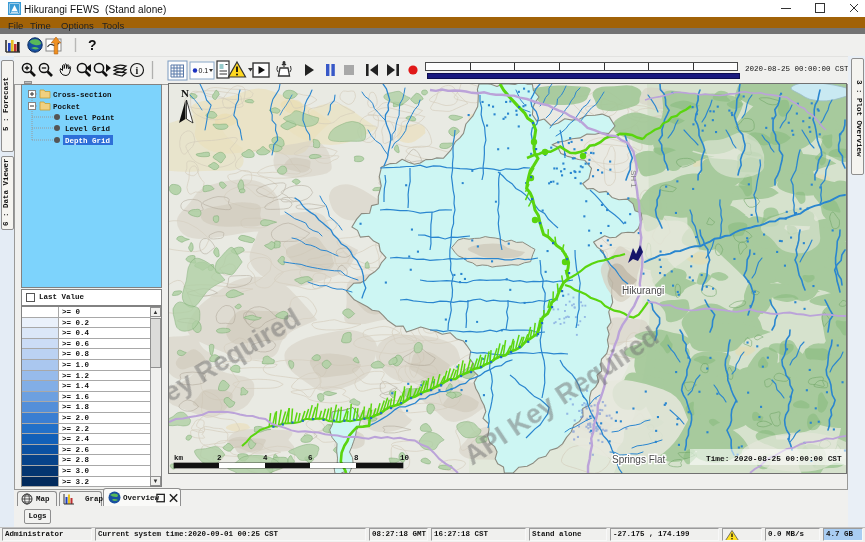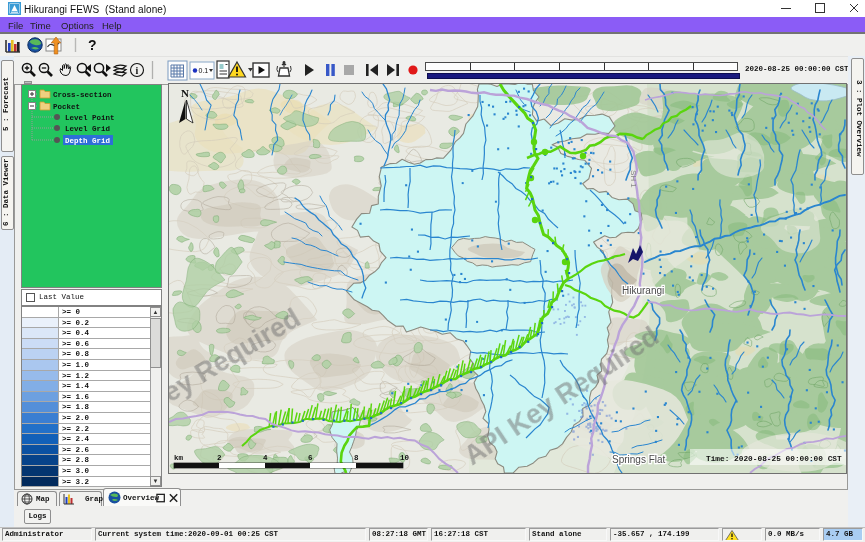--- a/index.html
+++ b/index.html
@@ -1,59 +1,59 @@
 <!DOCTYPE html>
 <html><head><meta charset="utf-8">
 <style>
 *{margin:0;padding:0;box-sizing:border-box}
 html,body{width:865px;height:542px;overflow:hidden;background:#f0f0ee;font-family:"Liberation Sans",sans-serif}
 #win{position:absolute;left:0;top:0;width:865px;height:542px;border-left:1px solid #86b7e8;border-right:1px solid #86b7e8;border-bottom:1px solid #86b7e8}
 .abs{position:absolute}
-.mono{font-family:"Liberation Mono",monospace;font-weight:normal}
+.mono{font-family:"Liberation Mono",monospace;font-weight:bold}
 
 #title{left:0;top:0;width:865px;height:17px;background:#fff;z-index:2}
 #title .txt{left:24px;top:3.5px;font-size:10px;color:#111;letter-spacing:.1px}
 
-#menu{left:0;top:17px;width:865px;height:17px;background:#8b5cf6;border-bottom:2px solid #737373}
+#menu{left:0;top:17px;width:865px;height:17px;background:#a16207;border-bottom:6px solid #737373}
 #menu span{position:absolute;top:3px;font-size:9.5px;color:#222}
 
 #tb1{left:0;top:34px;width:865px;height:22px;background:#f0f0ee}
 
 #row2{left:14px;top:56px;width:834px;height:28px;background:#f0f0ee;border-top:1px solid #e2e2e0}
 
 #lstrip{left:0;top:56px;width:14px;height:471px;background:#e4ecf5}
 #rstrip{left:848px;top:56px;width:17px;height:471px;background:#e9eff6}
 .vtab{position:absolute;background:#f5f4f0;border:1px solid #8f8f8f;border-radius:2px;color:#111;font-family:"Liberation Mono",monospace;font-weight:bold;font-size:7.5px;text-align:center}
 .vtabL{writing-mode:vertical-rl;transform:rotate(180deg)}
 .vtabR{writing-mode:vertical-rl}
 
 #cpanel{left:14px;top:84px;width:834px;height:406px;background:#f0f0ee;border:1px solid #9a9a98}
 
-#tree{left:21px;top:84px;width:141px;height:204px;background:#22c55e;border:1px solid #828282;font-family:"Liberation Mono",monospace;font-weight:bold;font-size:7.5px;color:#111}
+#tree{left:21px;top:84px;width:141px;height:204px;background:#7dd3fc;border:1px solid #828282;font-family:"Liberation Mono",monospace;font-weight:bold;font-size:7.5px;color:#111}
 
 #lvbox{left:21px;top:289px;width:141px;height:17px;background:#fff;border:1px solid #828282}
 #legend{left:21px;top:306px;width:141px;height:181px;background:#fff;border:1px solid #828282}
 .lrow{position:absolute;left:0;width:128px;height:10.6px;border-bottom:1px solid #a8a8a8}
 .lrow .sw{position:absolute;left:0;top:0;width:37px;height:9.6px;border-right:1px solid #a8a8a8}
 .lrow .lb{position:absolute;left:40px;top:1px;font-family:"Liberation Mono",monospace;font-weight:bold;font-size:7.5px;color:#111}
 
 .sbar{position:absolute;background:#f0f0ee;border-left:1px solid #a0a0a0}
 .sbtn{position:absolute;width:11px;height:10px;background:#f0f0ee;border:1px solid #909090;font-size:6px;text-align:center;line-height:9px;color:#333}
 
 #map{left:168px;top:83px;width:679px;height:391px;border:1px solid #707070;background:#e7e8e0}
 
 .btab{position:absolute;background:#f0f0ee;border:1px solid #8f8f8f;border-bottom:none;border-radius:3px 3px 0 0;font-family:"Liberation Mono",monospace;font-weight:bold;font-size:7.5px;color:#111}
 #logsbtn{left:24px;top:509px;width:27px;height:15px;background:#f2f2f0;border:1px solid #8f8f8f;border-radius:2px;font-family:"Liberation Mono",monospace;font-weight:bold;font-size:7.5px;text-align:center;line-height:13px;color:#111}
 
 #status{left:0;top:527px;width:865px;height:15px;background:#f0f0ee;border-top:1px solid #c0c0c0}
 .scell{position:absolute;top:528px;height:13px;border:1px solid;border-color:#9b9b9b #f8f8f8 #f8f8f8 #9b9b9b;font-family:"Liberation Mono",monospace;font-weight:bold;font-size:7.5px;color:#111;padding:1px 0 0 2px;white-space:nowrap;overflow:hidden}
 
 #groove{left:425px;top:62px;width:313px;height:9px;background:#fdfdfd;border:1px solid #4a4a4a}
 #navybar{left:427px;top:73px;width:313px;height:6px;background:#1a1a7e;border:1px solid #0e0e50}
-#datetxt{left:745px;top:65px;font-family:"Liberation Mono",monospace;font-weight:bold;font-size:7.5px;color:#111}
+#datetxt{left:745px;top:65px;font-family:"Liberation Mono",monospace;font-weight:normal;font-size:7.5px;color:#111}
 .tick{position:absolute;top:63px;width:1px;height:7px;background:#333}
 </style></head>
 <body>
 <div id="win"></div>
 
 <div class="abs" id="title">
  <svg class="abs" style="left:8px;top:2px" width="13" height="13" viewBox="0 0 13 13">
   <rect x="0" y="0" width="13" height="13" fill="#3a9bd5"></rect>
   <rect x="1.5" y="1.5" width="10" height="10" fill="#fff"></rect>
   <rect x="2" y="2" width="9" height="9" fill="#3a9bd5"></rect>
@@ -65,21 +65,21 @@
   <path d="M3 8.5 L13 8.5" stroke="#333" stroke-width="1"></path>
   <rect x="37.5" y="3.5" width="9" height="9" fill="none" stroke="#333" stroke-width="1"></rect>
   <path d="M72 4 L80 12 M80 4 L72 12" stroke="#333" stroke-width="1"></path>
  </svg>
 </div>
 
 <div class="abs" id="menu">
  <span style="left:8px">File</span>
     <span style="left:30px">Time</span>
     <span style="left:61px">Options</span>
-    <span style="left:102px">Help</span>
+    <span style="left:102px">Tools</span>
 </div>
 
 <div class="abs" id="tb1">
  <svg class="abs" style="left:0;top:0" width="120" height="22" viewBox="0 0 120 22">
 
   <g transform="translate(6,4)">
    <path d="M0 14 L0 2" stroke="#333" stroke-width="1.6"></path>
    <rect x="2" y="5" width="2.6" height="9" fill="#2040c0"></rect>
    <rect x="5" y="2" width="2.6" height="12" fill="#e8c020"></rect>
    <rect x="8" y="6" width="2.6" height="8" fill="#c03030"></rect>
@@ -1619,21 +1619,21 @@
  </svg>
 </div>
 <div class="abs" id="logsbtn">Logs</div>
 
 <div class="abs" id="status"></div>
 <div class="scell" style="left:2px;width:90px">Administrator</div>
 <div class="scell" style="left:95px;width:271px">Current system time:2020-09-01 00:25 CST</div>
 <div class="scell" style="left:369px;width:59px">08:27:18 GMT</div>
 <div class="scell" style="left:431px;width:95px">16:27:18 CST</div>
 <div class="scell" style="left:529px;width:78px">Stand alone</div>
-<div class="scell" style="left:610px;width:109px">-35.657 , 174.199</div>
+<div class="scell" style="left:610px;width:109px">-27.175 , 174.199</div>
 <div class="scell" style="left:722px;width:40px">
  <svg class="abs" style="left:2px;top:1px" width="14" height="11" viewBox="0 0 14 11">
   <path d="M7 .5 L13.5 10.5 L.5 10.5 Z" fill="#ffe020" stroke="#555" stroke-width=".8"></path>
   <path d="M7 3.5 L7 7" stroke="#111" stroke-width="1.3"></path>
       <circle cx="7" cy="8.8" r=".8" fill="#111"></circle>
  </svg>
 </div>
 <div class="scell" style="left:765px;width:55px">0.0 MB/s</div>
 <div class="scell" style="left:823px;width:40px;background:#a9cdf2">4.7 GB</div>
 

